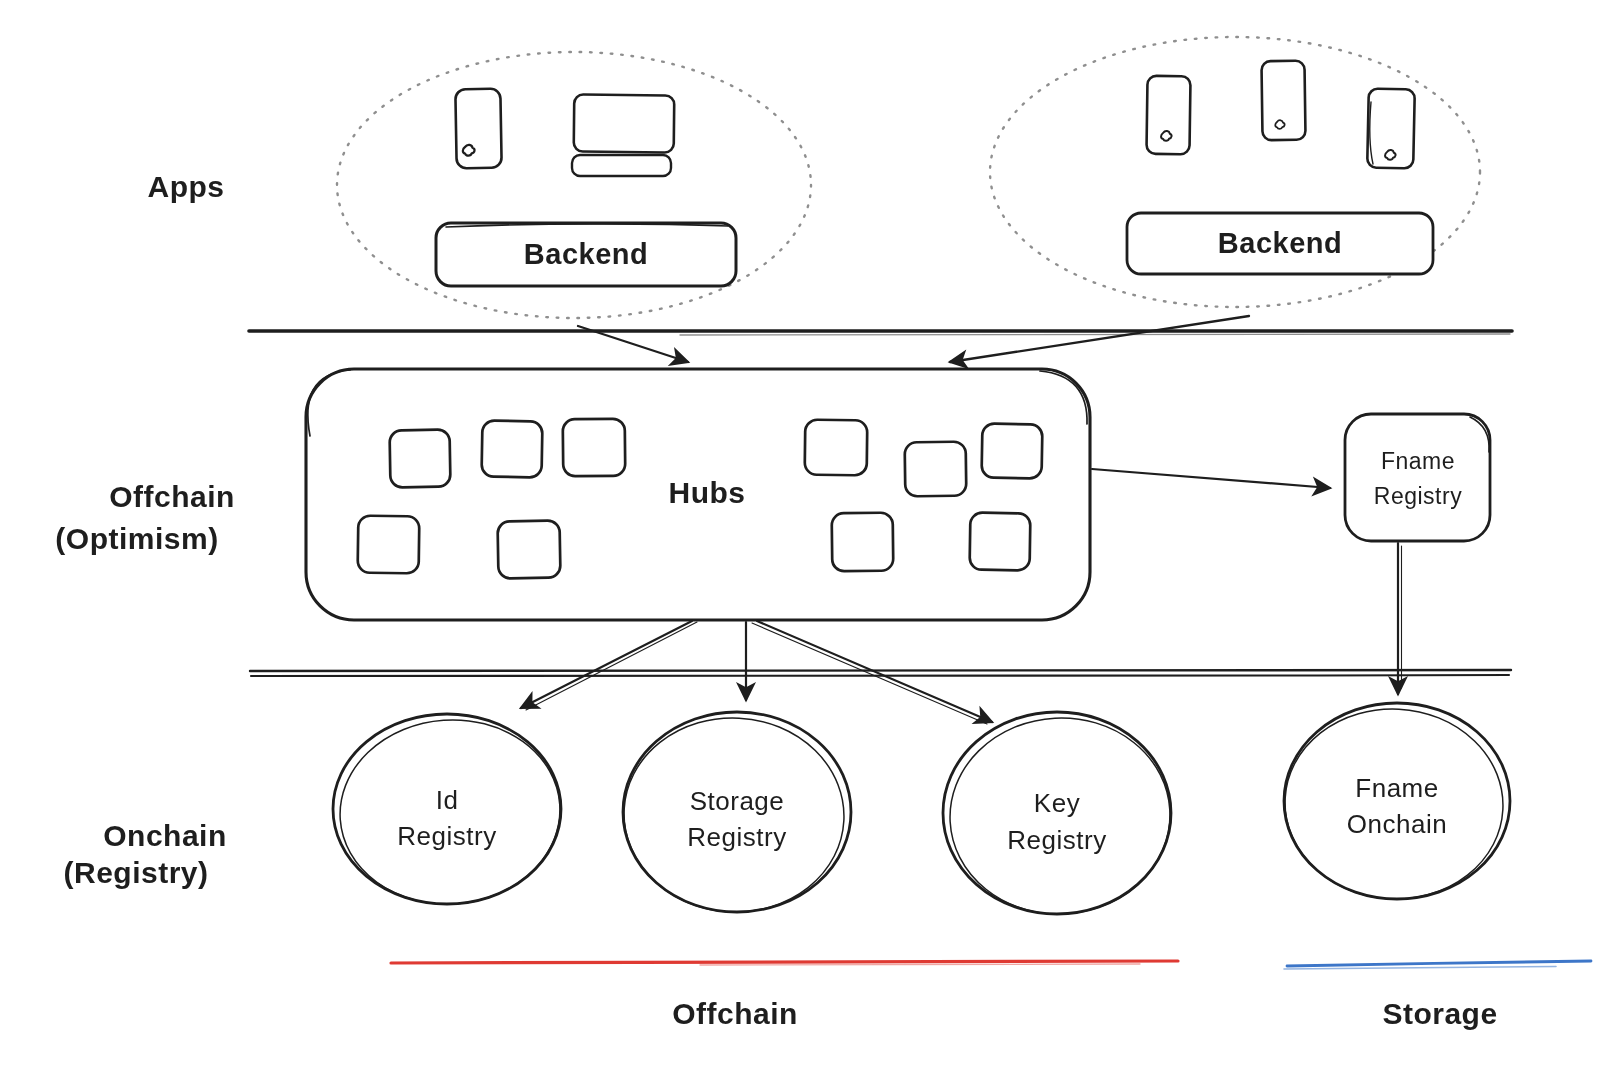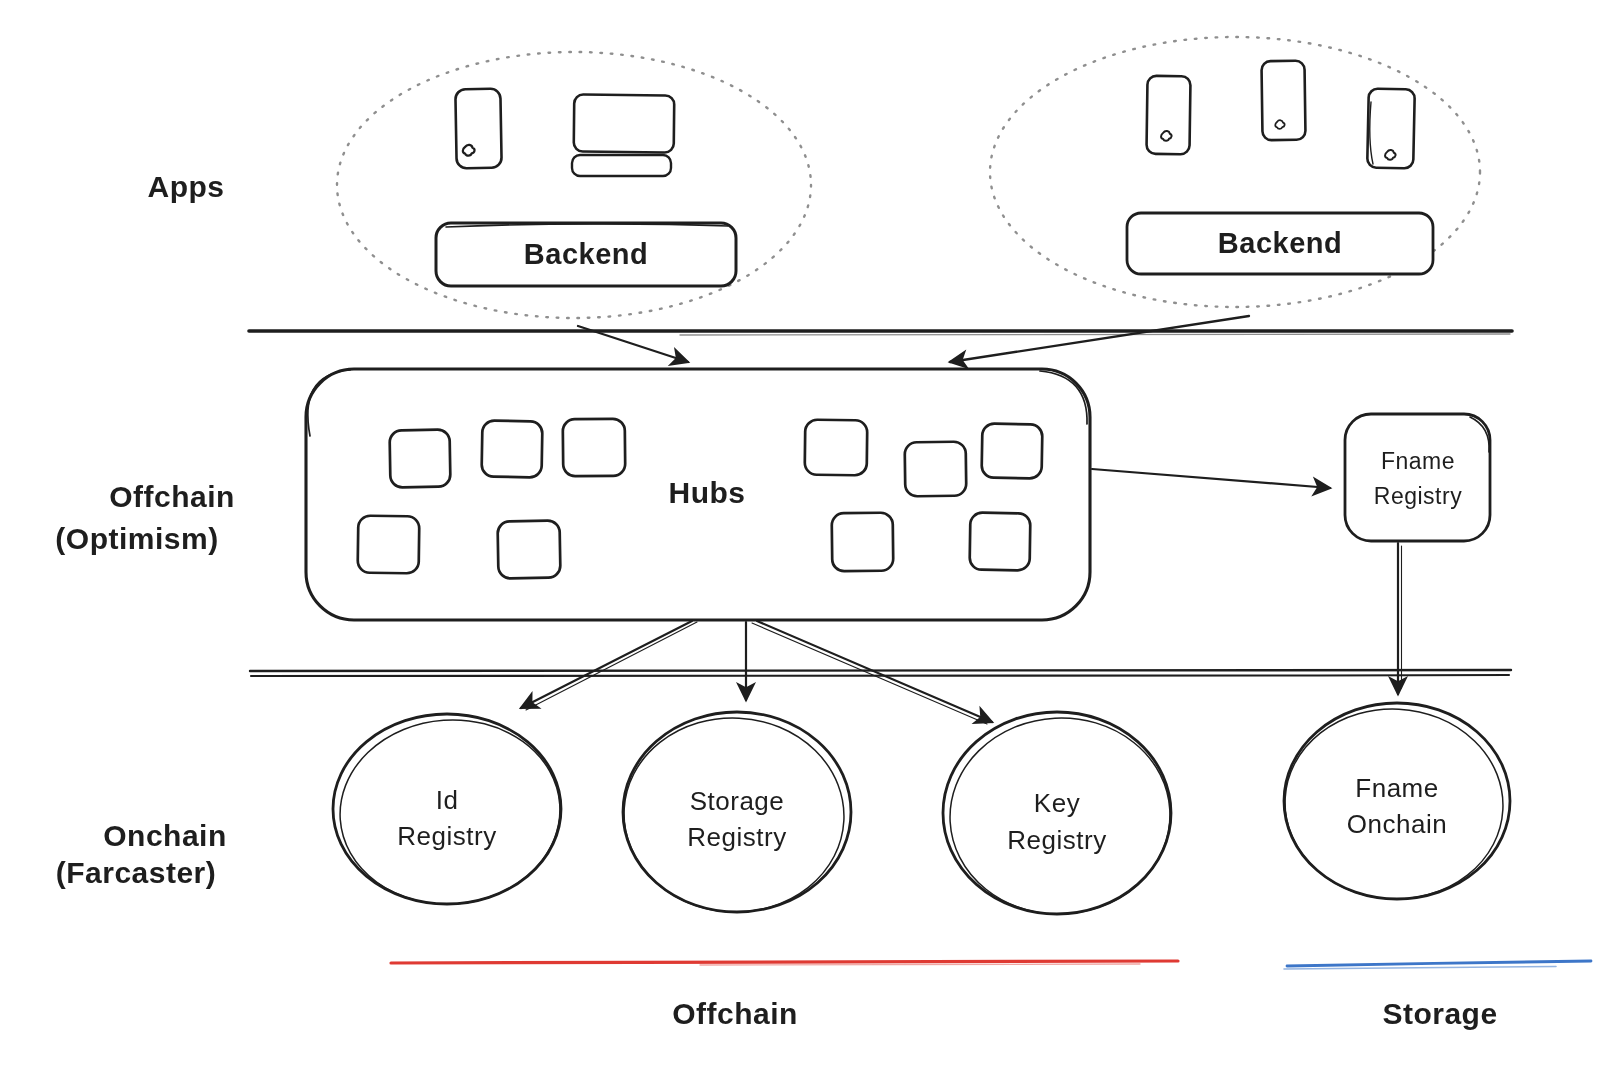--- a/index.html
+++ b/index.html
@@ -112,21 +112,21 @@
       <path d="M700 965 L1140 964" fill="none" stroke-width="1.3" opacity="0.45" stroke-linecap="round" stroke="#df3a33"></path>
       <path d="M1287 966 C1380 964, 1500 962.5, 1591 961" fill="none" stroke-width="2.8" stroke-linecap="round" stroke="#3d76c8"></path>
       <path d="M1284 969 L1556 966.5" fill="none" stroke-width="1.6" opacity="0.55" stroke-linecap="round" stroke="#3d76c8"></path>
     </g>
   </svg>
 
   <div class="lbl h1" style="left:186px;top:187px">Apps</div>
   <div class="lbl h1" style="left:172px;top:497px">Offchain</div>
   <div class="lbl h1" style="left:137px;top:539px">(Optimism)</div>
   <div class="lbl h1" style="left:165px;top:836px">Onchain</div>
-  <div class="lbl h1" style="left:136px;top:873px">(Farcaster)</div>
+  <div class="lbl h1" style="left:136px;top:873px">(Registry)</div>
 
   <div class="lbl h2" style="left:586px;top:254px">Backend</div>
   <div class="lbl h2" style="left:1280px;top:243px">Backend</div>
 
   <div class="lbl h1" style="left:707px;top:493px">Hubs</div>
 
   <div class="lbl small" style="left:1418px;top:461px">Fname</div>
   <div class="lbl small" style="left:1418px;top:496px">Registry</div>
 
   <div class="lbl node" style="left:447px;top:800px">Id</div>

